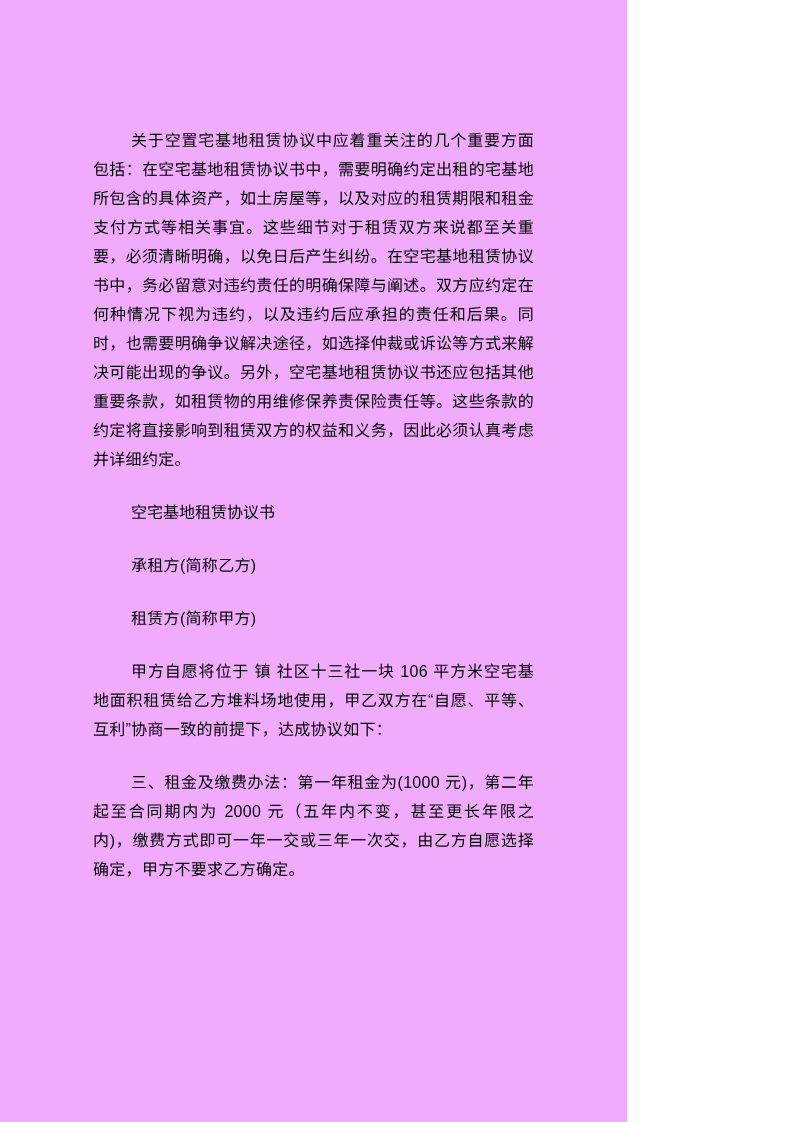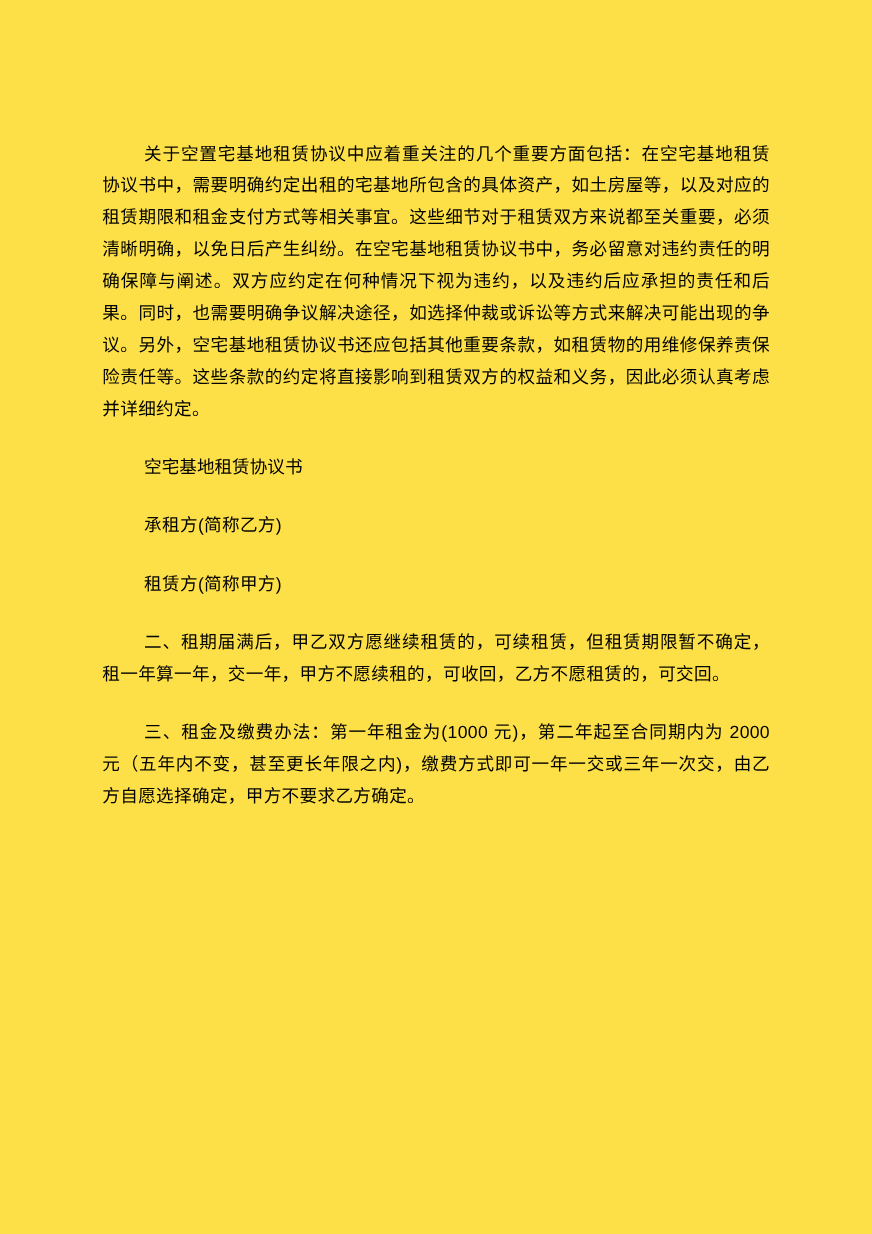--- a/index.html
+++ b/index.html
@@ -9,24 +9,24 @@
   }
   body {
     width: 793px;
     height: 1122px;
     overflow: hidden;
     font-family: "Liberation Sans", "DejaVu Sans", sans-serif;
     color: #000000;
   }
   .page {
     box-sizing: border-box;
-    width: 793px;
+    width: 627px;
     height: 1122px;
     padding: 126px 93px 0 93px;
-    background: #fde047;
+    background: #f0abfc;
   }
   .para {
     margin: 0 0 24px 0;
     font-size: 16px;
     line-height: 29px;
     text-align: justify;
     text-indent: 38px;
     word-break: break-all;
     letter-spacing: 0.3px;
   }
@@ -46,19 +46,19 @@
 
 <div class="page">
   <p class="para">关于空置宅基地租赁协议中应着重关注的几个重要方面包括：在空宅基地租赁协议书中，需要明确约定出租的宅基地所包含的具体资产，如土房屋等，以及对应的租赁期限和租金支付方式等相关事宜。这些细节对于租赁双方来说都至关重要，必须清晰明确，以免日后产生纠纷。在空宅基地租赁协议书中，务必留意对违约责任的明确保障与阐述。双方应约定在何种情况下视为违约，以及违约后应承担的责任和后果。同时，也需要明确争议解决途径，如选择仲裁或诉讼等方式来解决可能出现的争议。另外，空宅基地租赁协议书还应包括其他重要条款，如租赁物的用维修保养责保险责任等。这些条款的约定将直接影响到租赁双方的权益和义务，因此必须认真考虑并详细约定。</p>
 
   <h1 class="doc-title">空宅基地租赁协议书</h1>
 
   <p class="para">承租方(简称乙方)</p>
 
   <p class="para">租赁方(简称甲方)</p>
 
+  <p class="para">甲方自愿将位于 镇 社区十三社一块 106 平方米空宅基地面积租赁给乙方堆料场地使用，甲乙双方在“自愿、平等、互利”协商一致的前提下，达成协议如下：</p>
 
 
-  <p class="para">二、租期届满后，甲乙双方愿继续租赁的，可续租赁，但租赁期限暂不确定，租一年算一年，交一年，甲方不愿续租的，可收回，乙方不愿租赁的，可交回。</p>
 
   <p class="para">三、租金及缴费办法：第一年租金为(1000 元)，第二年起至合同期内为 2000 元（五年内不变，甚至更长年限之内)，缴费方式即可一年一交或三年一次交，由乙方自愿选择确定，甲方不要求乙方确定。</p>
 
 </div>
 
 </body></html>

